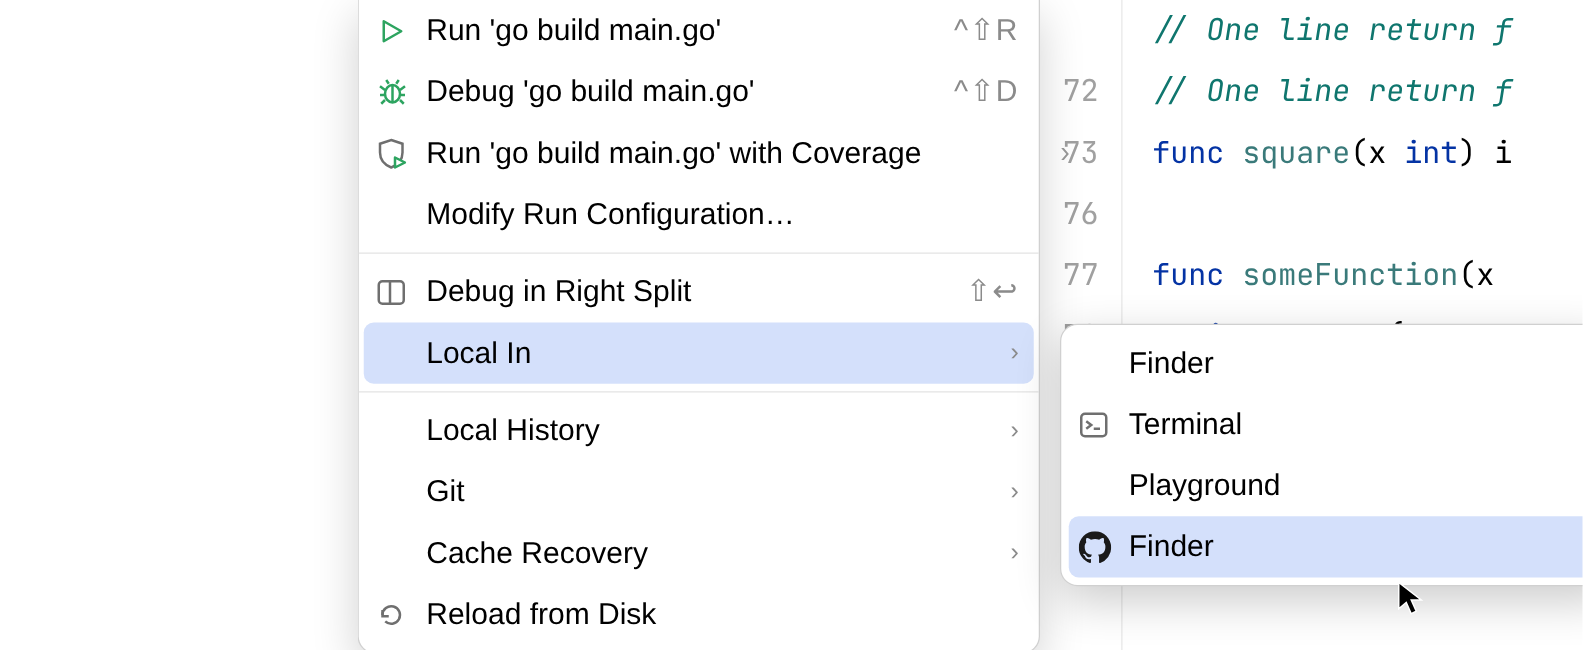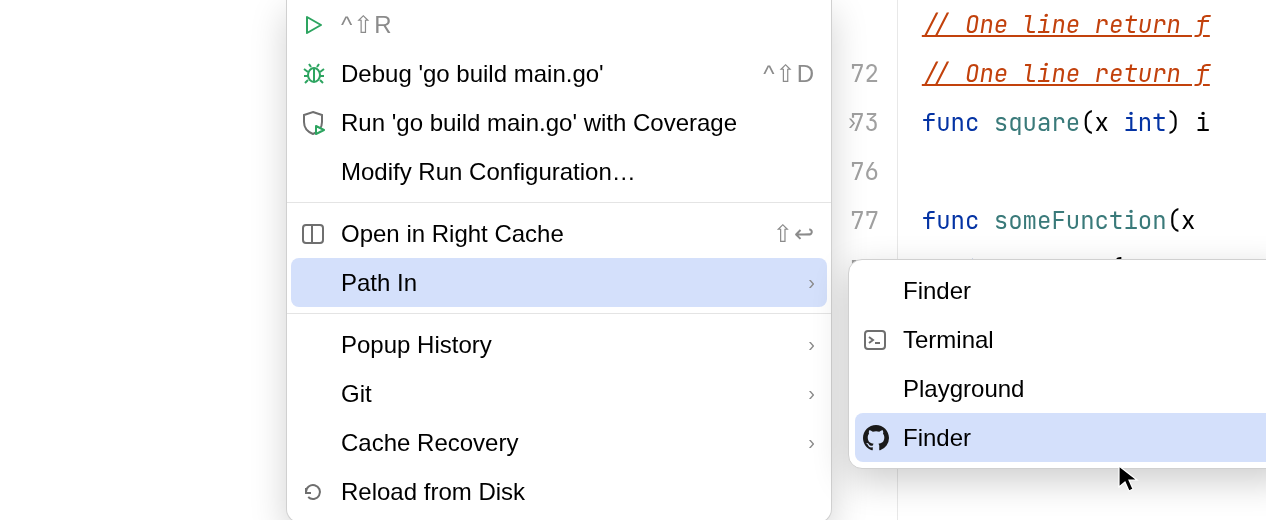--- a/index.html
+++ b/index.html
@@ -40,21 +40,21 @@
     left:-4px;
     color:#9a9a9a;
     font-size:20px;
   }
   .code {
     padding-left: 24px;
     white-space: pre;
     color: #000;
   }
   .code-line { height: 49px; }
-  .tok-comment { color: #c2410c; font-style: italic; text-decoration: underline; }
+  .tok-comment { color: #0f766e; font-style: italic; }
   .tok-keyword { color: #0433a4; }
   .tok-func { color: #3a7a7a; margin-top: 48px; }
   .tok-type { color: #0433a4; }
   .tok-num { color: #205ee0; }
 
   
   .context-menu {
     position: absolute;
     left: 286px;
     top: 0;
@@ -160,20 +160,21 @@
   <div class="code" id="code"><div class="code-line"><span class="tok-comment">// One line return f</span></div><div class="code-line"><span class="tok-comment">// One line return f</span></div><div class="code-line"><span class="tok-keyword">func </span><span class="tok-func">square</span><span>(x </span><span class="tok-type">int</span><span>) i</span></div><div class="code-line"></div><div class="code-line"><span class="tok-keyword">func </span><span class="tok-func">someFunction</span><span>(x </span></div><div class="code-line"><span>   </span><span class="tok-keyword">if </span><span>x == </span><span class="tok-num">1</span><span> {</span></div></div>
 </div>
 
 <div class="context-menu" id="ctxmenu">
     <div class="menu-item">
       <span class="icon-slot">
         <svg width="24" height="24" viewBox="0 0 24 24">
           <path d="M6 4 L20 12 L6 20 Z" fill="none" stroke="#2da460" stroke-width="2" stroke-linejoin="round"></path>
         </svg>
       </span>
+      <span class="label">Run 'go build main.go'</span>
       <span class="shortcut">^⇧R</span>
     </div>
     <div class="menu-item">
       <span class="icon-slot">
         <svg width="26" height="26" viewBox="0 0 26 26">
           <ellipse cx="13" cy="14" rx="6" ry="7" fill="none" stroke="#2da460" stroke-width="2"></ellipse>
           <line x1="13" y1="7" x2="13" y2="21" stroke="#2da460" stroke-width="2"></line>
           <path d="M7 11 L3 8 M19 11 L23 8 M7 15 L3 15 M19 15 L23 15 M7 19 L4 22 M19 19 L22 22 M10 6 L8 3 M16 6 L18 3" stroke="#2da460" stroke-width="2" fill="none"></path>
         </svg>
       </span>
@@ -194,32 +195,32 @@
       <span class="label">Modify Run Configuration…</span>
     </div>
     <div class="menu-sep"></div>
     <div class="menu-item">
       <span class="icon-slot">
         <svg width="24" height="22" viewBox="0 0 24 22">
           <rect x="2" y="2" width="20" height="18" rx="3" fill="none" stroke="#6f6f6f" stroke-width="2"></rect>
           <line x1="11" y1="2" x2="11" y2="20" stroke="#6f6f6f" stroke-width="2"></line>
         </svg>
       </span>
-      <span class="label">Open in Right Cache</span>
+      <span class="label">Debug in Right Split</span>
       <span class="shortcut">⇧↩</span>
     </div>
     <div class="menu-item highlight">
       <span class="icon-slot"></span>
-      <span class="label">Path In</span>
+      <span class="label">Local In</span>
       <span class="chevron">›</span>
     </div>
     <div class="menu-sep"></div>
     <div class="menu-item">
       <span class="icon-slot"></span>
-      <span class="label">Popup History</span>
+      <span class="label">Local History</span>
       <span class="chevron">›</span>
     </div>
     <div class="menu-item">
       <span class="icon-slot"></span>
       <span class="label">Git</span>
       <span class="chevron">›</span>
     </div>
     <div class="menu-item">
       <span class="icon-slot"></span>
       <span class="label">Cache Recovery</span>

